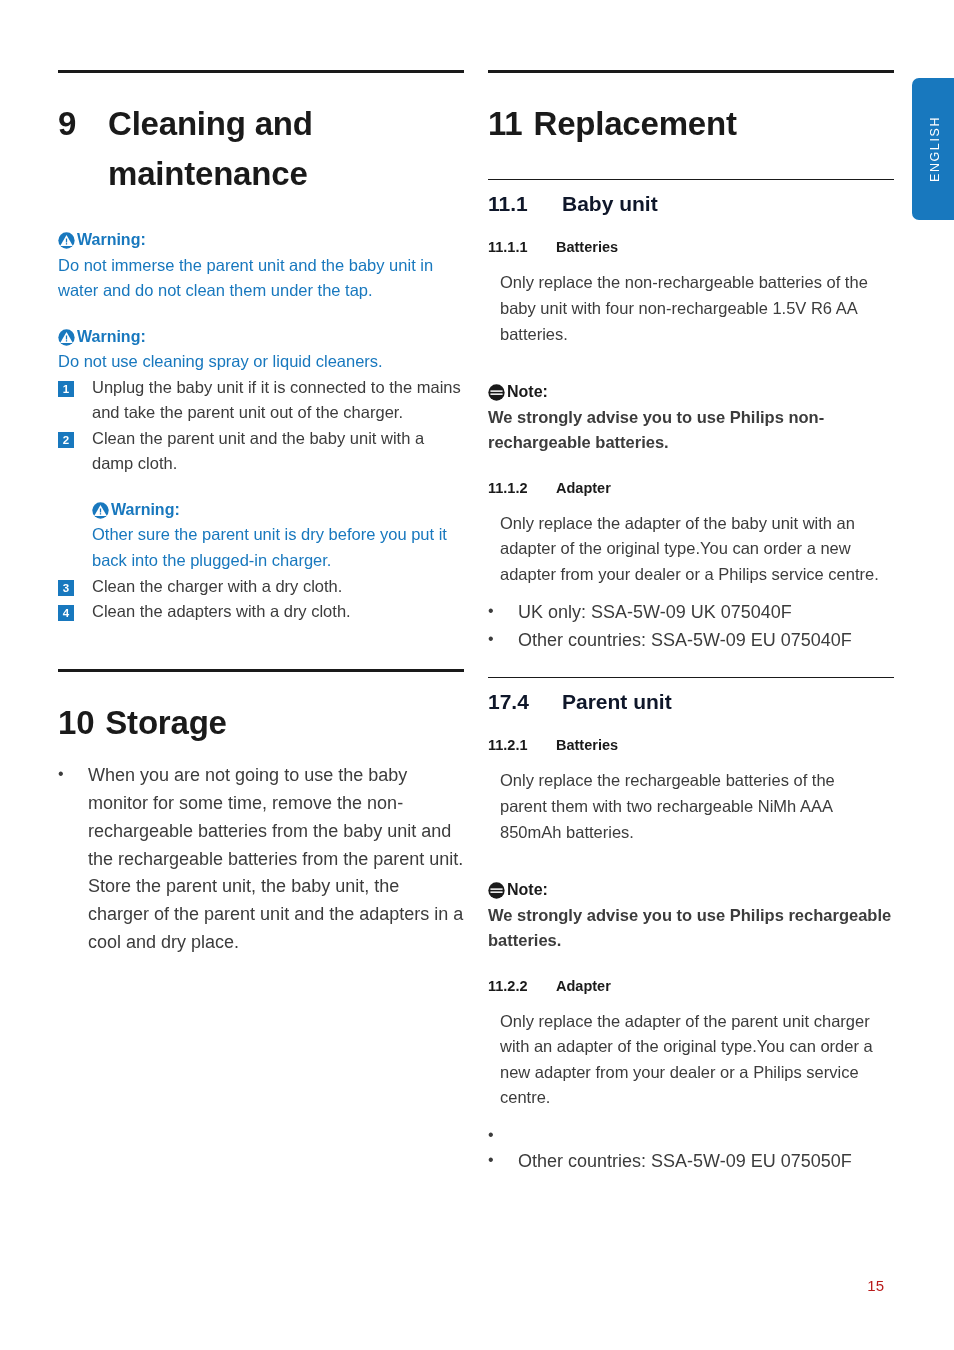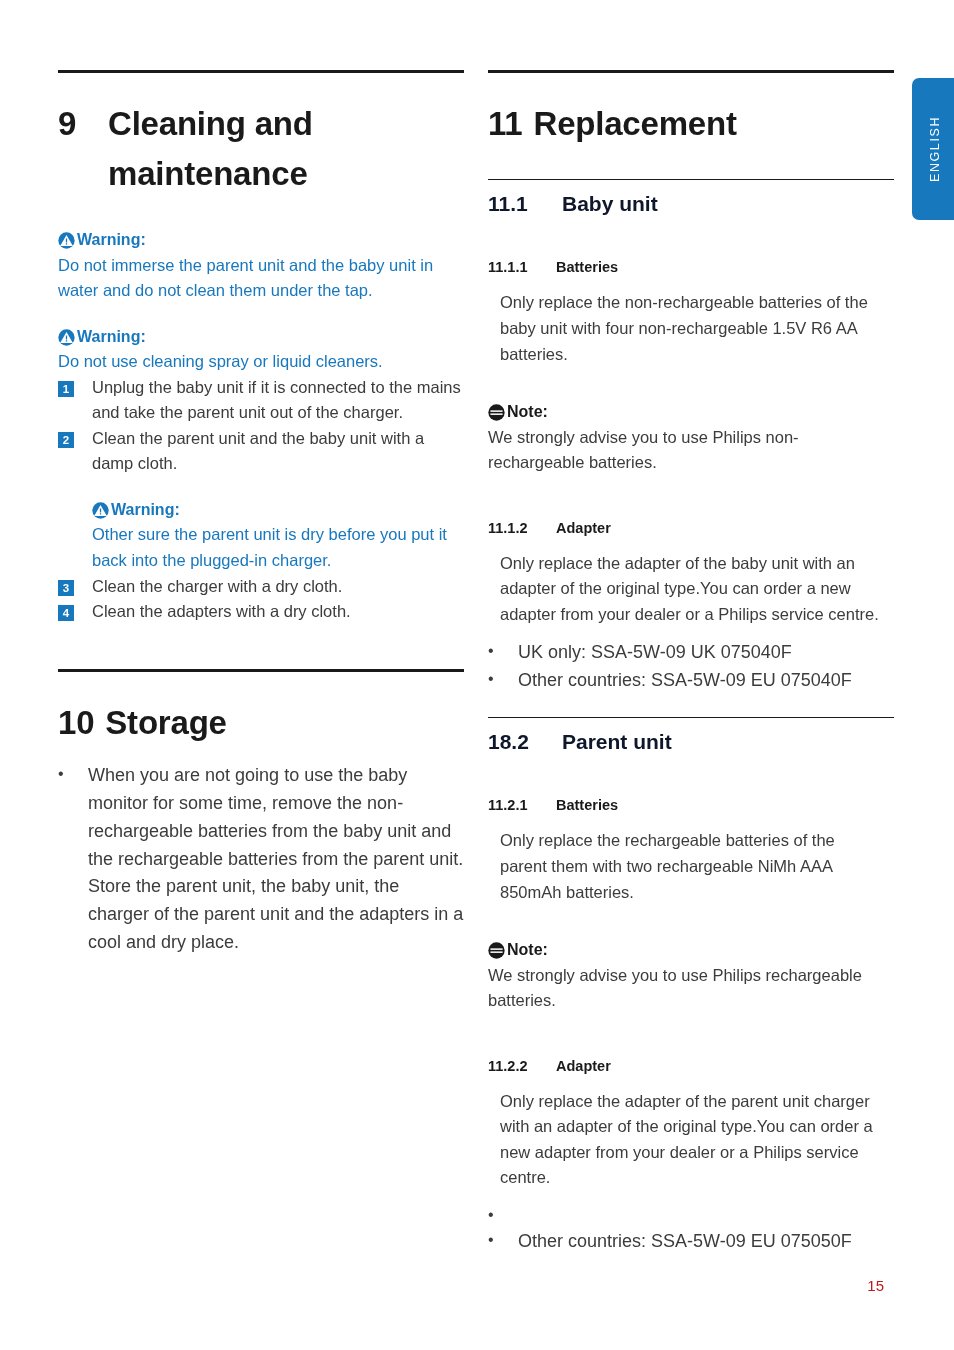--- a/index.html
+++ b/index.html
@@ -96,21 +96,20 @@
   h3.subsub {
     font-size: 14.5px;
     font-weight: bold;
     color: #1a1a1a;
     margin: 0 0 2px 0;
     line-height: 1.45;
   }
   h3.subsub .num {
     display: inline-block;
     width: 68px;
-    margin-top: 20px;
   }
 
   
   p.body {
     font-size: 16.5px;
     color: #3c3c3c;
     margin: 12px;
     line-height: 1.55;
     font-weight: 300;
   }
@@ -140,21 +139,21 @@
     color: #1878be;
     margin: 0;
     line-height: 1.55;
     font-weight: 300;
   }
   .note p.calltext {
     font-size: 16.5px;
     color: #3c3c3c;
     margin: 0;
     line-height: 1.55;
-    font-weight: 400;
+    font-weight: 700;
   }
 
   .indented { margin-left: 34px; }
 
   
   .icon-warning, .icon-note {
     width: 17px;
     height: 17px;
     flex: 0 0 17px;
     display: block;
@@ -377,21 +376,21 @@
       <li>
         <span class="dot">•</span>
         <span class="btext">Other countries: SSA-5W-09 EU 075040F</span>
       </li>
     </ul>
 
     <div class="gap-md"></div>
 
     <div class="rule-thin"></div>
     <h2 class="sub">
-      <span class="num">18.2</span><span>Parent unit</span>
+      <span class="num">17.4</span><span>Parent unit</span>
     </h2>
 
     <h3 class="subsub">
       <span class="num">11.2.1</span><span>Batteries</span>
     </h3>
     <p class="body">Only replace the rechargeable batteries of the parent them with two rechargeable NiMh AAA 850mAh batteries.</p>
 
     <div class="gap-md"></div>
 
     <div class="note">

